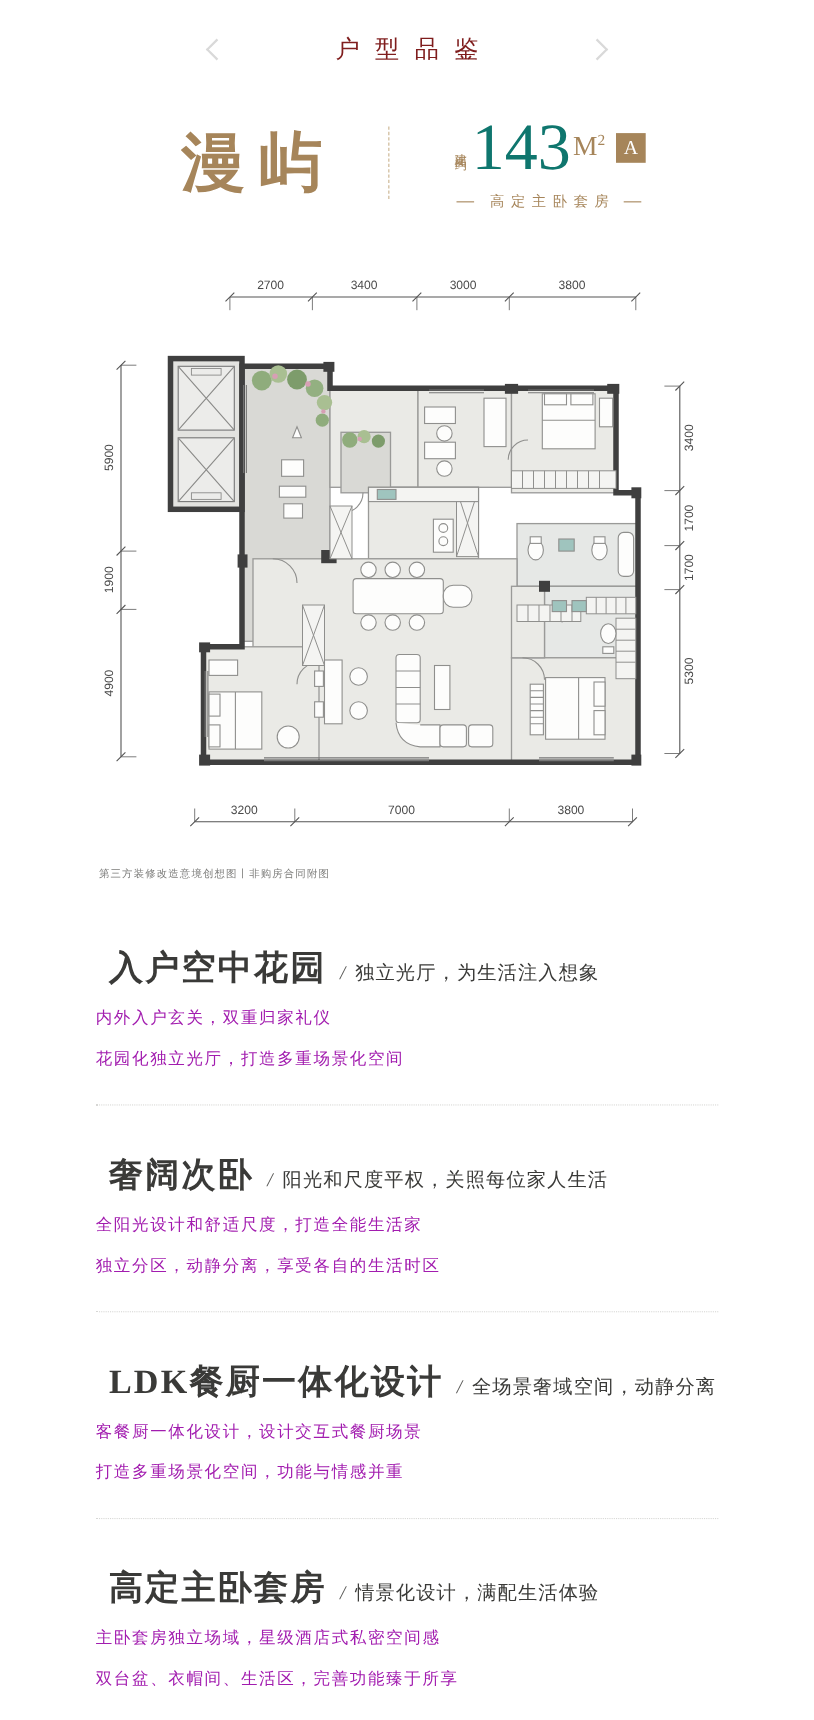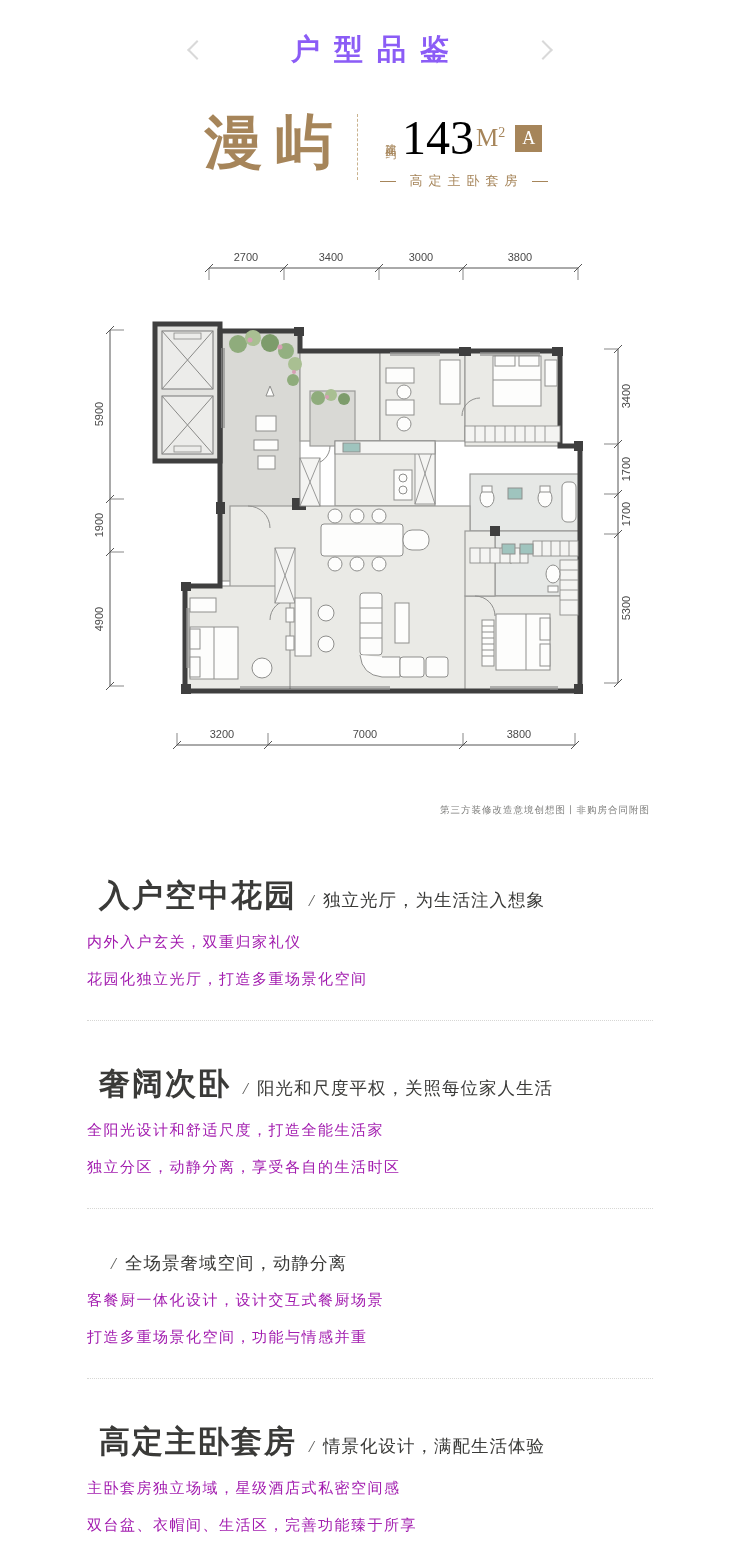--- a/index.html
+++ b/index.html
@@ -6,58 +6,58 @@
   html,body { background:#ffffff; }
   body {
     width:740px; height:1564px; margin:0 auto; position:relative;
     font-family:"Liberation Sans", sans-serif; color:#3b3b39; overflow:hidden;
   }
   
   .carousel-header{
     width:360px; margin:30px auto 0; display:flex; align-items:center; justify-content:space-between;
   }
   .page-head-title{
-    font-family:"Liberation Serif", serif; font-size:29px; color:#8b5cf6;
-    letter-spacing:14px; padding-left:14px; font-weight:700;
+    font-family:"Liberation Serif", serif; font-size:22px; color:#7f1d1d;
+    letter-spacing:14px; padding-left:14px; font-weight:400;
   }
   .chev{ width:14px; height:14px; border-left:2px solid #d9d9d9; border-bottom:2px solid #d9d9d9; cursor:pointer; }
   .chev.left{ transform:rotate(45deg); }
   .chev.right{ transform:rotate(225deg); }
   
-  .unit-block{ margin:44px auto 0; display:flex; align-items:flex-start; justify-content:center; }
+  .unit-block{ margin:44px auto 0; display:flex; align-items:center; justify-content:center;gap:36px; }
   .unit-name{
     font-family:"Liberation Serif", serif; font-size:58px; font-weight:700;
     color:#a6855a; letter-spacing:12px; padding-left:12px; line-height:1;
   }
   .unit-divider{ height:66px; border-left:1px dashed #c9b28d; margin:0 22px 0 12px; }
   .unit-right{ display:flex; flex-direction:column; align-items:center; }
   .area-row{ display:flex; align-items:center; }
   .area-prefix{
     writing-mode:vertical-rl; font-size:11px; color:#a6855a; letter-spacing:3px;
     margin-right:5px; line-height:1.1; font-family:"Liberation Serif", serif;
   }
-  .area-value{ font-family:"Liberation Serif", serif; font-size:48px; color:#000000; line-height:1; }
+  .area-value{ font-family:"Liberation Serif", serif; font-size:60px; color:#0f766e; line-height:1; }
   .area-unit{ font-family:"Liberation Serif", serif; font-size:25px; color:#a6855a; margin-left:2px; }
   .area-sup{ font-family:"Liberation Serif", serif; font-size:14px; color:#a6855a; vertical-align:super; }
   .type-badge{
     width:27px; height:27px; background:#a6855a; color:#ffffff; margin-left:10px;
     display:flex; align-items:center; justify-content:center;
     font-family:"Liberation Serif", serif; font-size:18px;
   }
   .layout-row{ display:flex; align-items:center; margin-top:10px; }
   .layout-row .dash{ width:16px; height:1px; background:#a6855a; }
   .layout-text{
     font-family:"Liberation Serif", serif; font-size:13px; color:#a6855a;
     letter-spacing:6px; margin:0 8px 0 14px;
   }
   
   .plan-wrap{ width:560px; margin:58px auto 0; }
   .plan-wrap svg{ display:block; }
   .disclaimer{
-    width:560px; margin:26px auto 0; text-align:right;
+    width:560px; margin:8px auto 0; text-align:left;
     font-size:9.5px; color:#7d7d7b; letter-spacing:1px;
   }
   
   .sections{ width:566px; margin:52px auto 0; }
   .feature{ padding-top:6px; }
   .feature-head{ display:flex; align-items:baseline;margin-left:12px; }
   .feature-title{
     font-family:"Liberation Serif", serif; font-weight:700; font-size:31px;
     color:#3a3a38; letter-spacing:2px;
   }
@@ -340,20 +340,21 @@
     </div>
     <div class="feature-body">
       <p>全阳光设计和舒适尺度，打造全能生活家</p>
       <p>独立分区，动静分离，享受各自的生活时区</p>
     </div>
   </div>
   <hr class="section-divider">
 
   <div class="feature">
     <div class="feature-head">
+      <span class="feature-title">LDK餐厨一体化设计</span>
       <span class="feature-sub"><span class="slash">/</span><span>全场景奢域空间，动静分离</span></span>
     </div>
     <div class="feature-body">
       <p>客餐厨一体化设计，设计交互式餐厨场景</p>
       <p>打造多重场景化空间，功能与情感并重</p>
     </div>
   </div>
   <hr class="section-divider">
 
   <div class="feature">

